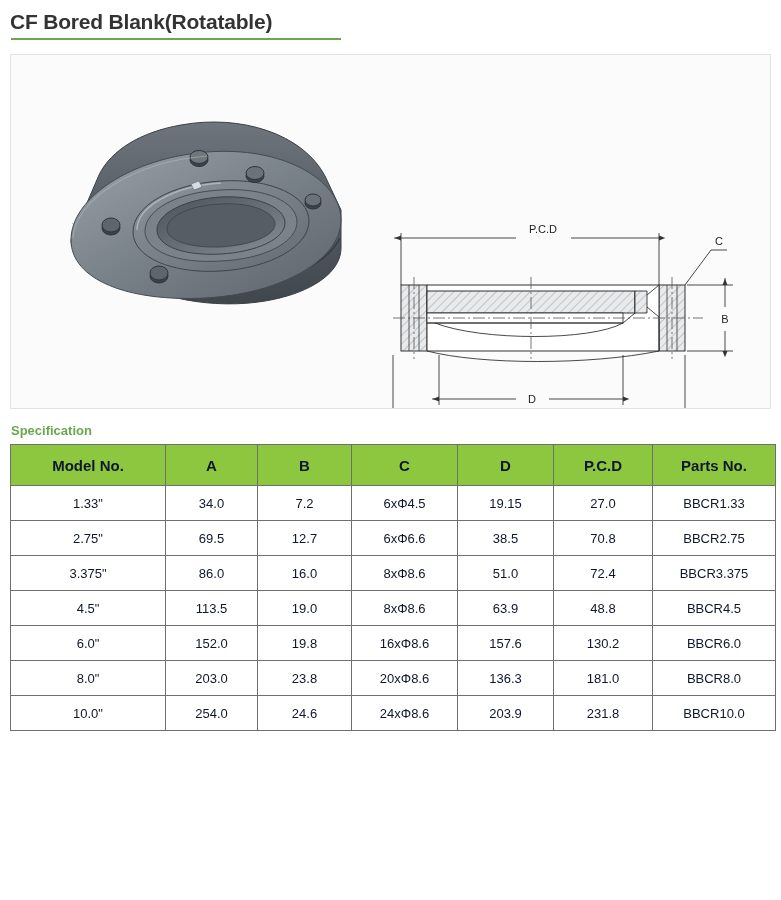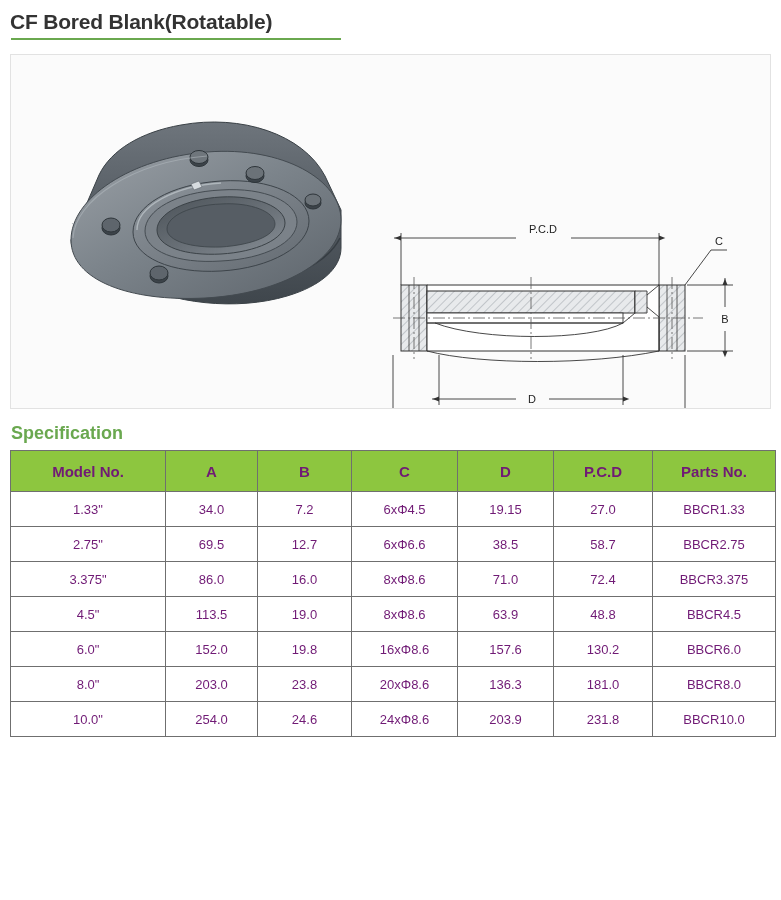--- a/index.html
+++ b/index.html
@@ -45,37 +45,37 @@
     border: 1px solid #e2e2e2;
     background: #fbfbfb;
     position: relative;
     overflow: hidden;
   }
   .figure-inner { position: absolute; inset: 0; }
 
   
   .spec-label {
     color: #6aa84f;
-    font-size: 18px;
+    font-size: 13px;
     font-weight: bold;
     margin: 14px 0 6px 3px;
   }
 
   
   table.spec {
     width: 765px;
     margin: 0 2px;
     border-collapse: collapse;
     table-layout: fixed;
   }
   table.spec th, table.spec td {
     border: 1px solid #6f6f6f;
     text-align: center;
     font-size: 13px;
-    color: #701a75;
+    color: #0f172a;
   }
   table.spec th {
     background: #8dc63f;
     height: 41px;
     font-size: 15px;
     font-weight: bold;
   }
   table.spec td {
     height: 35px;
     background: #ffffff;
@@ -285,29 +285,29 @@
         <td>19.15</td>
         <td>27.0</td>
         <td>BBCR1.33</td>
       </tr>
       <tr>
         <td>2.75"</td>
         <td>69.5</td>
         <td>12.7</td>
         <td>6xΦ6.6</td>
         <td>38.5</td>
-        <td>58.7</td>
+        <td>70.8</td>
         <td>BBCR2.75</td>
       </tr>
       <tr>
         <td>3.375"</td>
         <td>86.0</td>
         <td>16.0</td>
         <td>8xΦ8.6</td>
-        <td>71.0</td>
+        <td>51.0</td>
         <td>72.4</td>
         <td>BBCR3.375</td>
       </tr>
       <tr>
         <td>4.5"</td>
         <td>113.5</td>
         <td>19.0</td>
         <td>8xΦ8.6</td>
         <td>63.9</td>
         <td>48.8</td>

